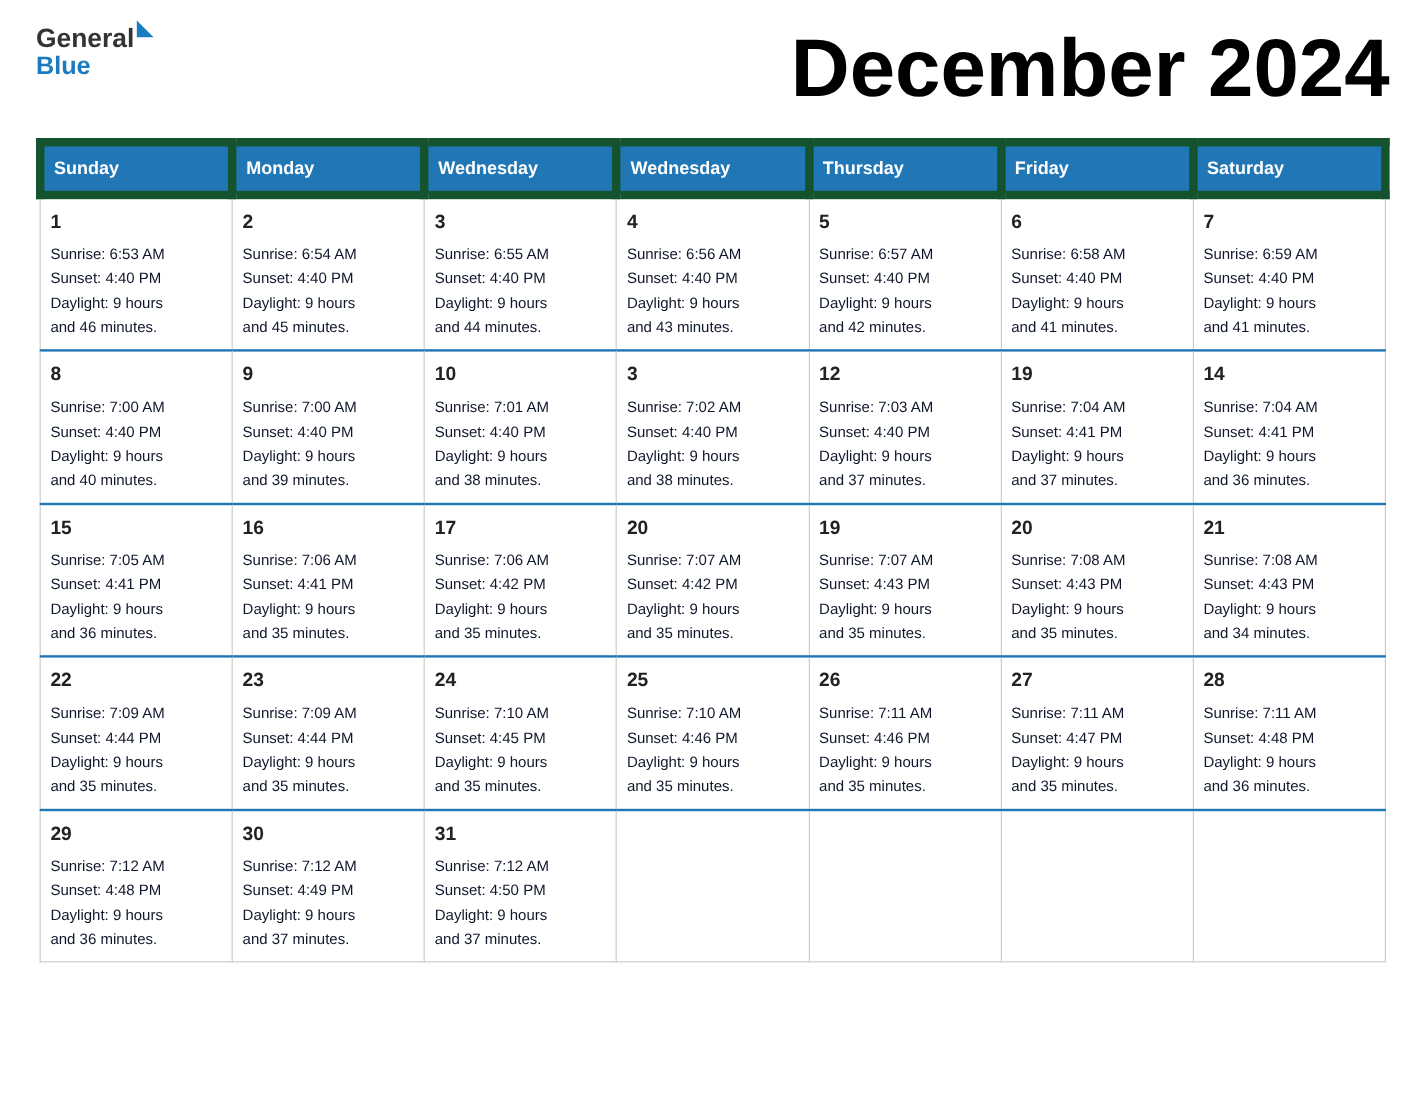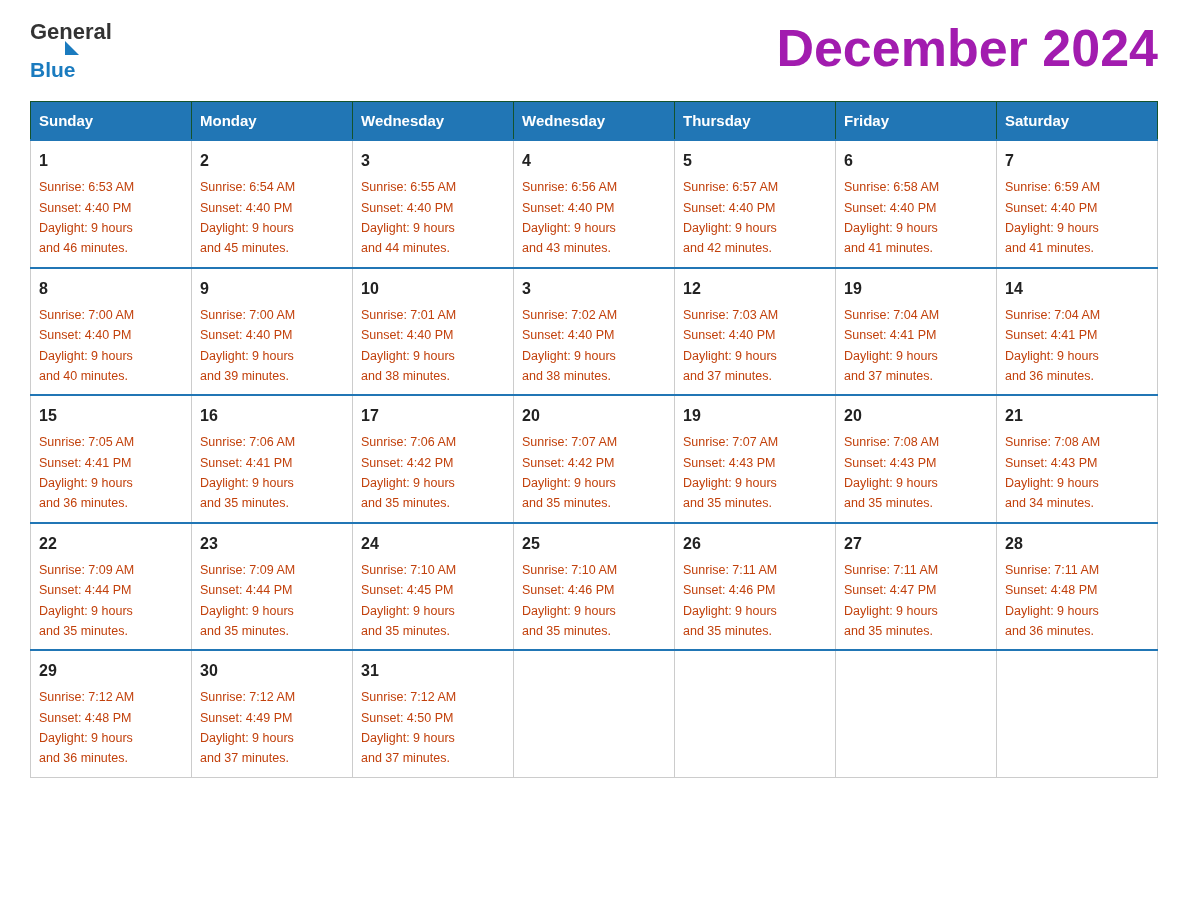--- a/index.html
+++ b/index.html
@@ -36,78 +36,78 @@
       display: inline-block;
       margin-left: 2px;
       vertical-align: middle;
       position: relative;
       top: -3px;
     }
     .title-block {
       text-align: right;
     }
     .month-title {
-      font-size: 52px;
-      font-weight: bold;
-      color: #a21caf;
+      font-size: 68px;
+      font-weight: bold;
+      color: #000000;
       line-height: 1.1;
     }
     .location {
       font-size: 22px;
       color: #444;
       margin-top: 4px;
     }
     table {
       width: 100%;
       border-collapse: collapse;
       table-layout: fixed;
     }
     thead th {
       background: #2176b5;
       color: #fff;
       font-size: 15px;
       font-weight: bold;
       padding: 10px 8px;
       text-align: left;
-      border: 1px solid #14532d;
+      border: 7px solid #14532d;
     }
     tbody td {
       vertical-align: top;
       padding: 8px 8px;
       font-size: 13px;
       color: #333;
       border: 1px solid #ccc;
       border-top: 2px solid #2176b5;
       line-height: 1.5;
       height: 110px;
     }
     .day-num {
       font-size: 16px;
       font-weight: bold;
       display: block;
       margin-bottom: 4px;
       color: #222;
     }
     .day-info {
       font-size: 12.5px;
-      color: #c2410c;
+      color: #0f172a;
       line-height: 1.55;
       text-align: right;
     }
     td.empty {
       background: #fff;
     }
   </style>
 </head>
 <body>
 
 <div class="header">
   <div class="logo">
     <div style="line-height:1.1;">
-      <div style="display:flex;align-items:center;flex-direction:column;">
+      <div style="display:flex;">
         <span class="logo-text">General</span>
         <span class="logo-triangle"></span>
       </div>
       <div>
         <span class="logo-text" style="color:#1a7bbf;font-size:21px;font-weight:bold;">Blue</span>
       </div>
     </div>
   </div>
   <div class="title-block">
     <div class="month-title">December 2024</div>

